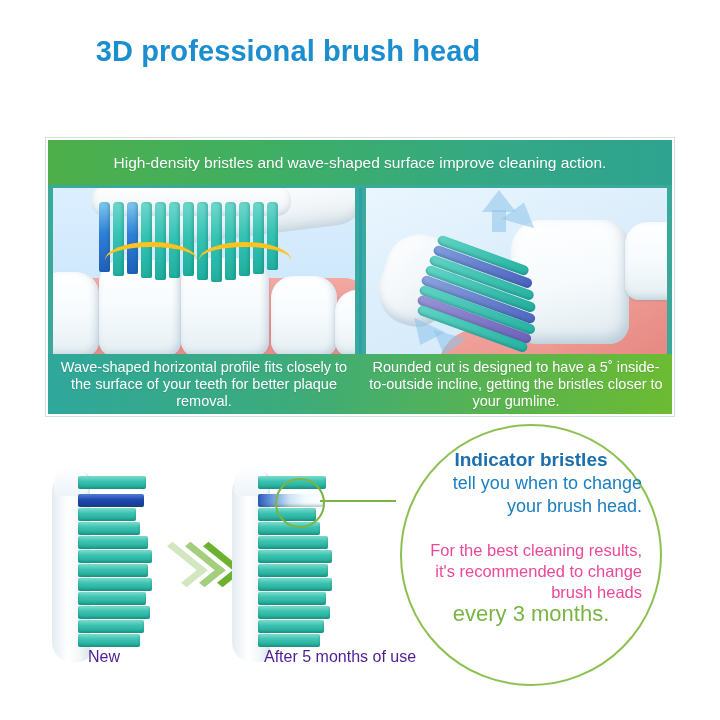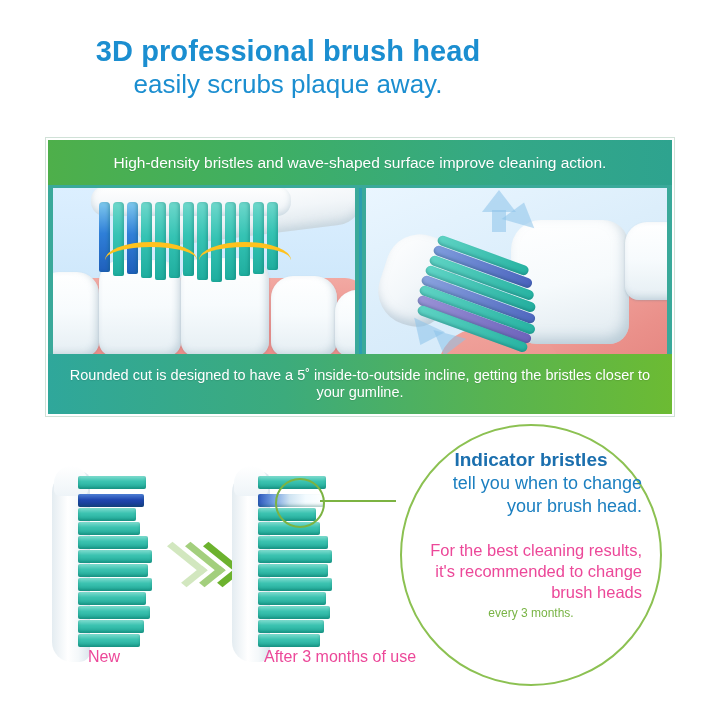--- a/index.html
+++ b/index.html
@@ -147,21 +147,21 @@
     box-shadow:inset 0 -2px 3px rgba(0,85,75,.3);
   }
   .bristle-bar.indicator{
     background:linear-gradient(180deg,#4f7fd6 0%,#1f47ae 45%,#18398f 100%);
   }
   .bristle-bar.faded{
     background:linear-gradient(90deg,#2d58bd 0%,#6f9ce0 22%,#cfe4f2 48%,#f3fbff 72%,#ffffff 100%);
   }
 
   .fig-label{
-    position:absolute;font-size:16px;color:#ec4899;white-space:nowrap;
+    position:absolute;font-size:16px;color:#4c1d95;white-space:nowrap;
   }
 
   .chevrons{position:absolute;left:166px;top:536px;width:70px;height:52px;}
   .chev{
     position:absolute;top:6px;width:20px;height:38px;
     border-right:7px solid #6cb22e;border-bottom:7px solid #6cb22e;
     transform:rotate(-45deg) skew(6deg,6deg);
   }
 
   .hl-circle{
@@ -175,28 +175,27 @@
   .info-circle{
     position:absolute;left:400px;top:424px;width:262px;height:262px;
     border:2px solid #8cc152;border-radius:50%;
     box-sizing:border-box;
     display:flex;flex-direction:column;align-items:center;justify-content:flex-start;
     padding:22px 18px 0;text-align:center;
   }
   .ic-head{font-size:19px;font-weight:bold;color:#1b6fae;line-height:23px;}
   .ic-sub{font-size:18px;color:#1b7fc0;line-height:23px;margin-top:1px;}
   .ic-body{font-size:16.5px;color:#ec4899;line-height:21px;margin-top:22px;}
-  .ic-green{font-size:12px;color:#79b445;line-height:21px;}
+  .ic-green{font-size:22px;color:#79b445;line-height:21px;}
 </style>
 </head>
 <body>
 
 <div class="title-block">
   <div class="title-line1">3D professional brush head</div>
-  <div class="title-line2">easily scrubs plaque away.</div>
 </div>
 
 <div class="panel">
 
   <div class="panel-header">
     <span>High-density bristles and wave-shaped surface improve cleaning action.</span>
   </div>
 
   <div class="photo-row">
 
@@ -254,20 +253,23 @@
 
       <div class="motion-arrow arrow-up" style="left:116px;top:2px;"></div>
       <div class="arrow-stem" style="left:126px;top:22px;width:14px;height:22px;"></div>
       <div class="motion-arrow arrow-up" style="left:138px;top:14px;transform:rotate(16deg);"></div>
       <div class="motion-arrow arrow-up" style="left:42px;top:136px;transform:rotate(205deg);"></div>
       <div class="motion-arrow arrow-up" style="left:64px;top:146px;transform:rotate(195deg);"></div>
     </div>
   </div>
 
   <div class="panel-footer">
+    <div class="cap">
+      <span>Wave-shaped horizontal profile fits closely to the surface of your teeth for better plaque removal.</span>
+    </div>
     <div class="cap">
       <span>Rounded cut is designed to have a 5˚ inside-to-outside incline, getting the bristles closer to your gumline.</span>
     </div>
   </div>
 </div>
 
 <div class="lower">
 
   <div class="head-fig" style="left:52px;top:42px;">
     <div class="neck"></div>
@@ -302,21 +304,21 @@
     <div class="bristle-bar" style="left:26px;top:50px;width:62px;"></div>
     <div class="bristle-bar" style="left:26px;top:64px;width:70px;"></div>
     <div class="bristle-bar" style="left:26px;top:78px;width:74px;"></div>
     <div class="bristle-bar" style="left:26px;top:92px;width:70px;"></div>
     <div class="bristle-bar" style="left:26px;top:106px;width:74px;"></div>
     <div class="bristle-bar" style="left:26px;top:120px;width:68px;"></div>
     <div class="bristle-bar" style="left:26px;top:134px;width:72px;"></div>
     <div class="bristle-bar" style="left:26px;top:148px;width:66px;"></div>
     <div class="bristle-bar" style="left:26px;top:162px;width:62px;"></div>
   </div>
-  <div class="fig-label" style="left:264px;top:218px;">After 3 months of use</div>
+  <div class="fig-label" style="left:264px;top:218px;">After 5 months of use</div>
 
   <div class="hl-circle" style="top:48px;"></div>
   <div class="leader" style="top:70px;"></div>
 
   <div class="info-circle" style="top:-6px;text-align:right;">
     <div class="ic-head">Indicator bristles</div>
     <div class="ic-sub">tell you when to change your brush head.</div>
     <div class="ic-body">For the best cleaning results, it's recommended to change brush heads</div>
     <div class="ic-green">every 3 months.</div>
   </div>

